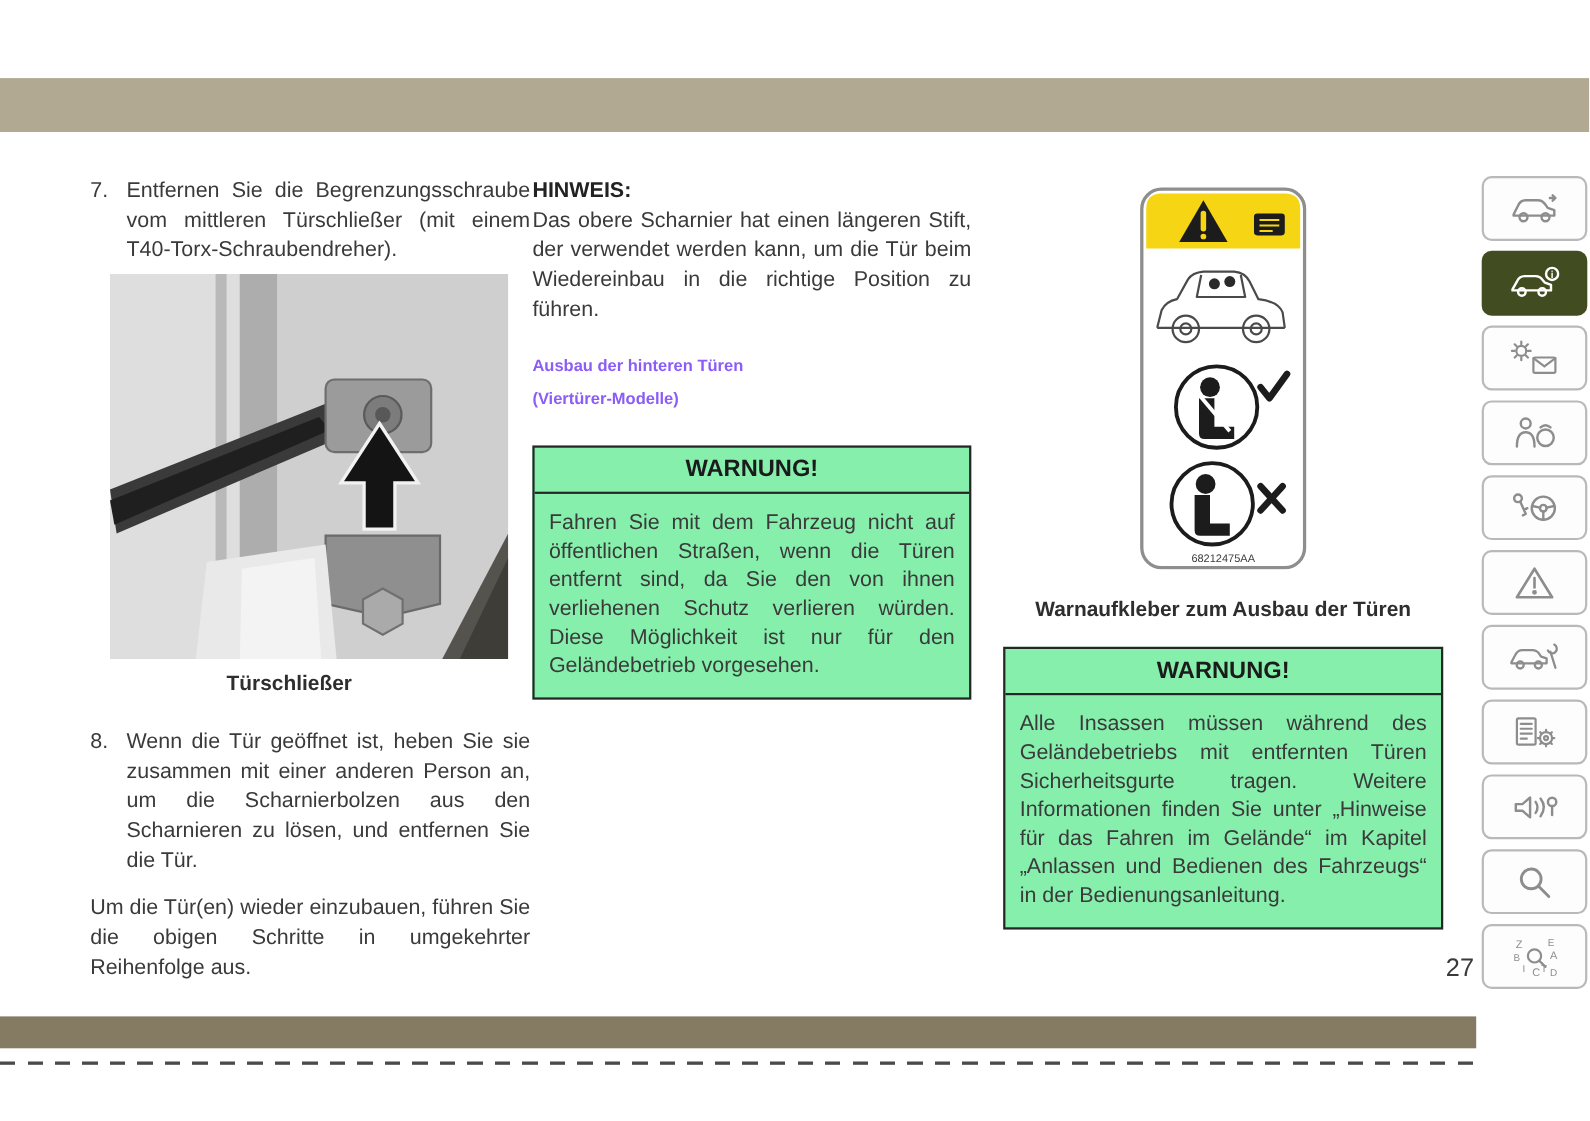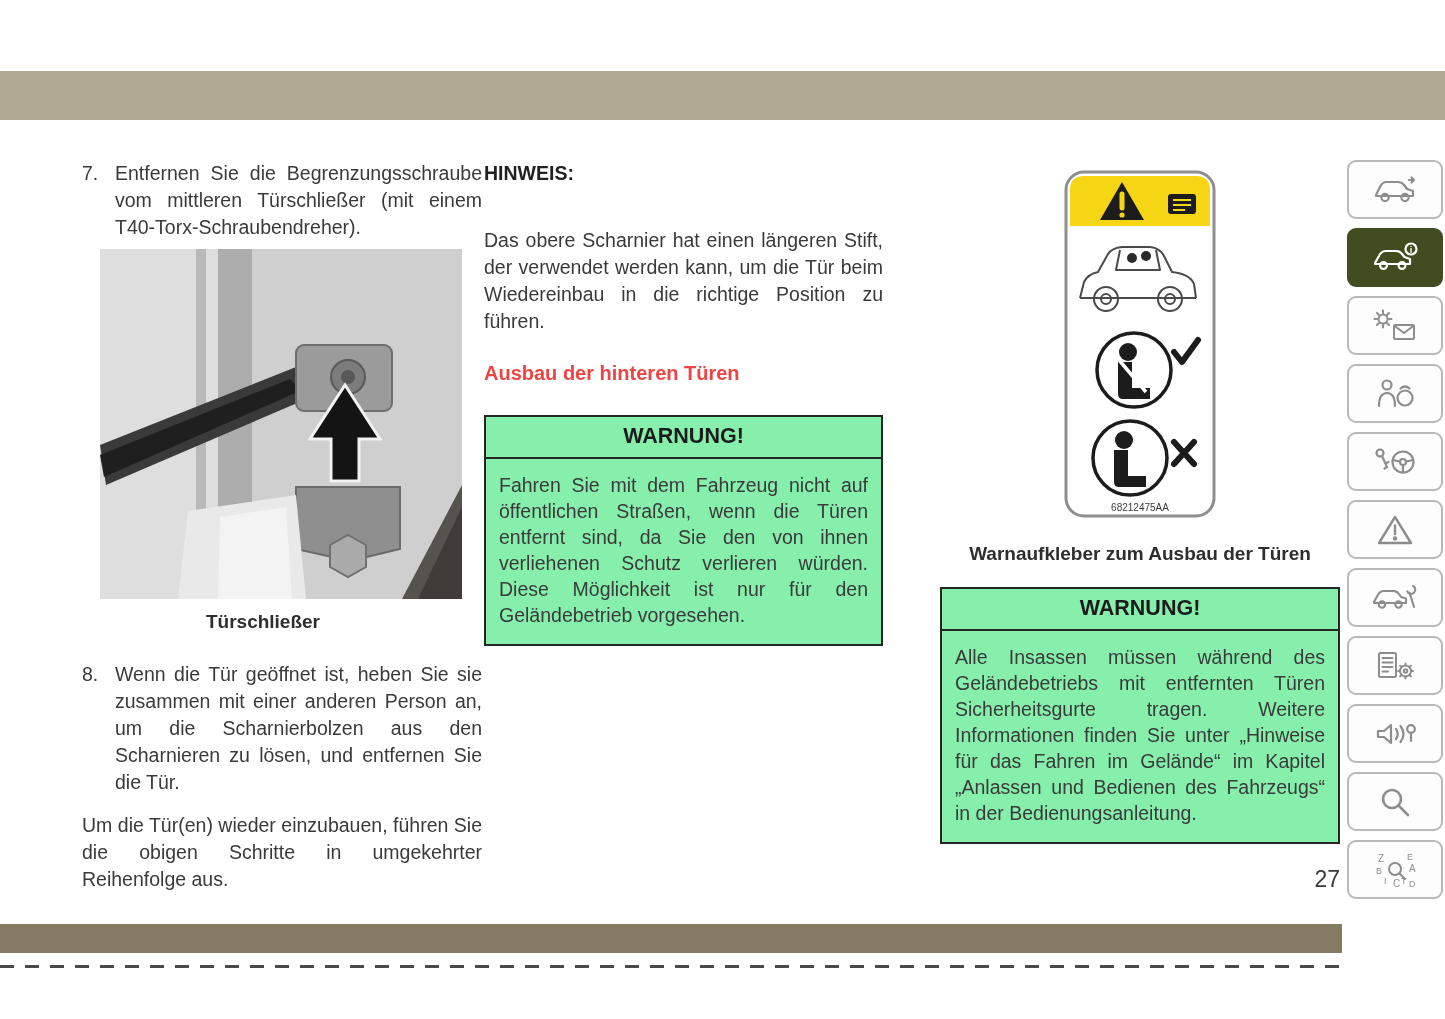--- a/index.html
+++ b/index.html
@@ -9,35 +9,35 @@
     font-family:"Liberation Sans", sans-serif; color:#3a3a3a; overflow:hidden;
   }
   .top-band { position:absolute; left:0; top:71px; width:1445px; height:49px; background:#b2a993; }
   .bottom-band { position:absolute; left:0; top:924px; width:1342px; height:29px; background:#847b62; }
   .cut-line { position:absolute; left:0; top:965px; width:1342px; height:3px;
     background:repeating-linear-gradient(90deg,#4a4a4a 0 14px,transparent 14px 25px); }
 
   .col { position:absolute; top:160px; font-size:19.5px; line-height:27px; }
   .col-left  { left:82px;  width:400px; }
   .col-mid   { left:484px; width:399px; }
-  .col-right { left:940px; width:400px; }
+  .col-right { left:912px; width:400px; }
 
   .step { display:flex; }
   .step-num { width:33px; flex:none; }
   .step-text { flex:1; text-align:justify; }
   .step8 { margin-top:26px; }
   .closing { margin-top:16px; text-align:justify; }
 
   .photo-fig { margin:8px 0 0 18px; width:326px; }
   .photo-svg { display:block; width:362px; height:350px; }
   .fig-caption { text-align:center; font-weight:bold; margin-top:9px; font-size:19px; color:#2e2e2e; }
 
   .note-label { font-weight:bold; color:#222; }
-  .note-text { text-align:justify;margin-top:40px; }
-  .green-heading { margin-top:23px; color:#ef4444; font-weight:bold; font-size:20px; line-height:30px; }
+  .note-text { text-align:justify; }
+  .green-heading { margin-top:23px; color:#8b5cf6; font-weight:bold; font-size:15px; line-height:30px; }
 
   .warnbox { border:2px solid #262626; margin-top:27px; background:#86efac; }
   .warnbox-title { text-align:center; font-weight:bold; font-size:21.5px; color:#1b1b1b;
     padding:6px 0 7px; border-bottom:2px solid #262626; }
   .warnbox-body { padding:13px 13px 16px; text-align:justify; font-size:19.5px; line-height:26px; }
 
   .sticker-wrap { width:152px; margin:10px auto 0; }
   .sticker-caption { text-align:center; font-weight:bold; margin-top:15px; font-size:19px; color:#2e2e2e; }
   .col-right .warnbox { margin-top:20px; }
 
@@ -94,20 +94,21 @@
 
     <p class="closing">Um die Tür(en) wieder einzubauen, führen Sie die obigen Schritte in umgekehrter Reihenfolge aus.</p>
   </div>
 
   <div class="col col-mid">
     <div class="note-label">HINWEIS:</div>
     <p class="note-text">Das obere Scharnier hat einen längeren Stift, der verwendet werden kann, um die Tür beim Wiedereinbau in die richtige Position zu führen.</p>
 
     <div class="green-heading">
       <div>Ausbau der hinteren Türen</div>
+      <div>(Viertürer-Modelle)</div>
     </div>
 
     <div class="warnbox">
       <div class="warnbox-title">WARNUNG!</div>
       <div class="warnbox-body">Fahren Sie mit dem Fahrzeug nicht auf öffentlichen Straßen, wenn die Türen entfernt sind, da Sie den von ihnen verliehenen Schutz verlieren würden. Diese Möglichkeit ist nur für den Geländebetrieb vorgesehen.</div>
     </div>
   </div>
 
   <div class="col col-right">
     <div class="sticker-wrap">

